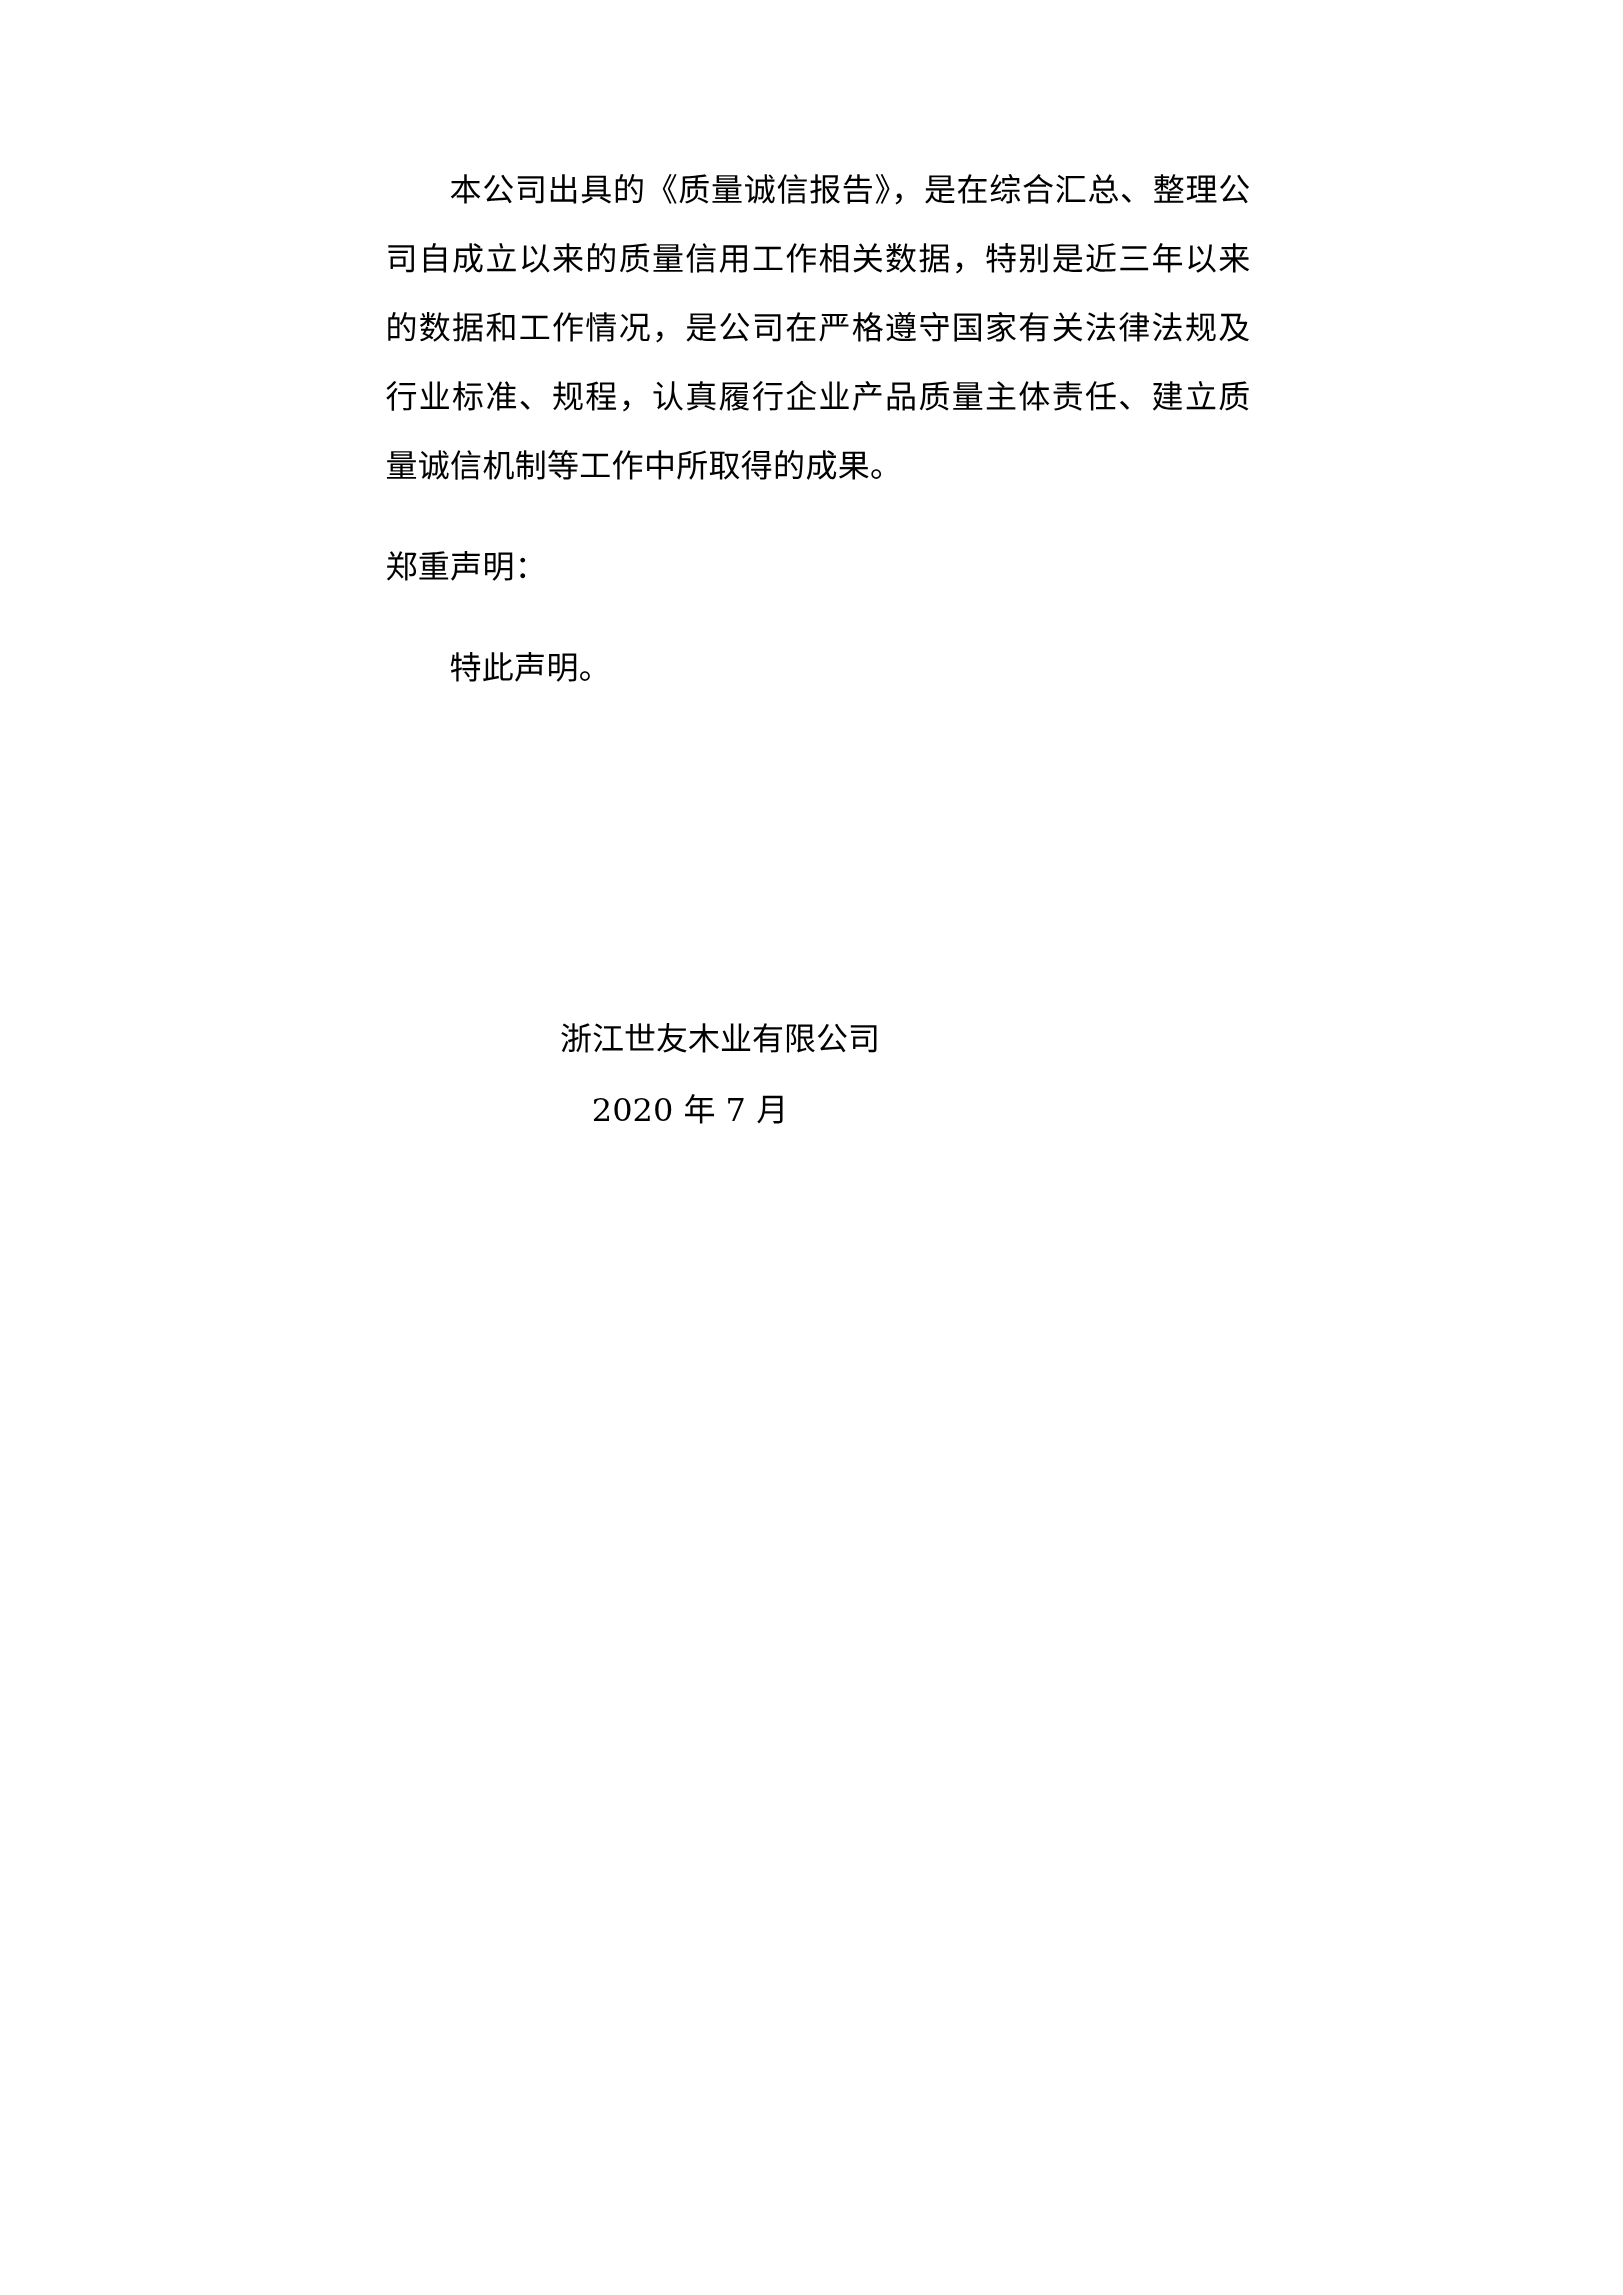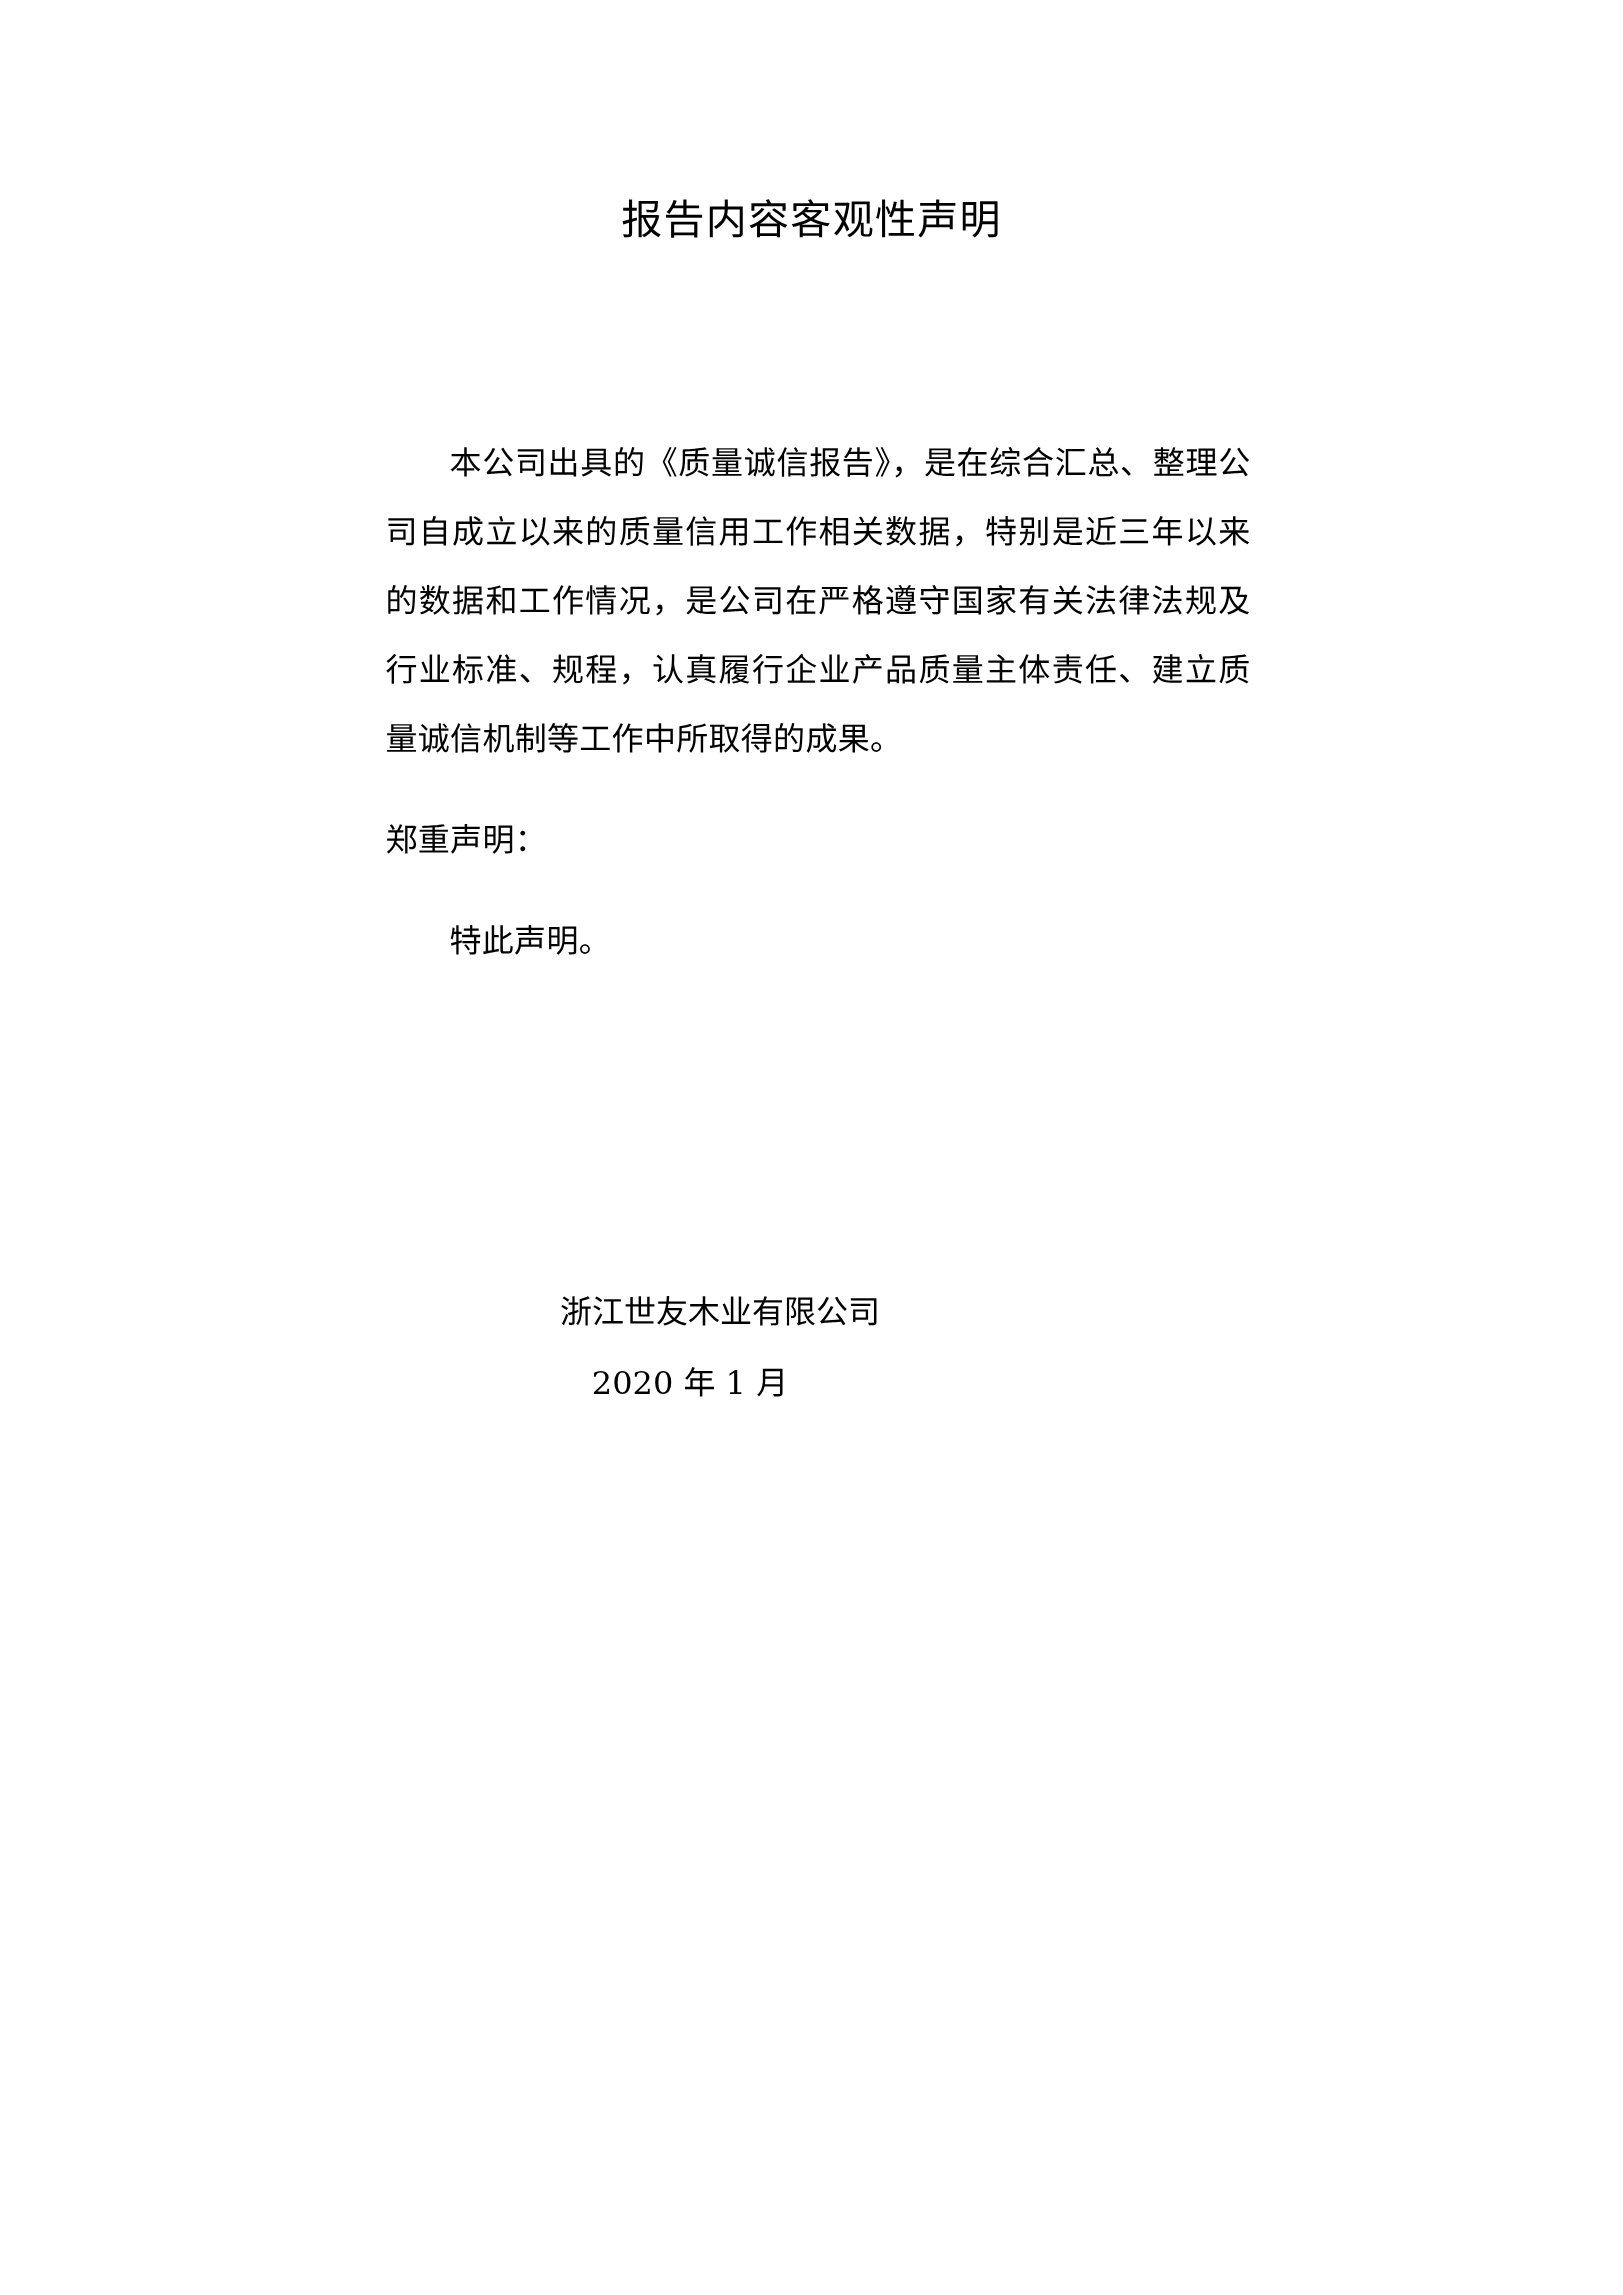--- a/index.html
+++ b/index.html
@@ -65,34 +65,33 @@
   }
   .sign-line-2 {
     padding-right: 60px;
   }
 </style>
 </head>
 <body>
 
 <div class="page">
 
-  <h1 class="doc-title">报告内容客观性声明</h1>
 
   <div class="body-block">
 
     <div class="spacer-top"></div>
 
     <p class="para indent">本公司出具的《质量诚信报告》，是在综合汇总、整理公司自成立以来的质量信用工作相关数据，特别是近三年以来的数据和工作情况，是公司在严格遵守国家有关法律法规及行业标准、规程，认真履行企业产品质量主体责任、建立质量诚信机制等工作中所取得的成果。</p>
 
     <p class="para no-indent">郑重声明：</p>
 
 
     <p class="para indent">特此声明。</p>
 
   </div>
 
   <div class="sign-block">
     <div>浙江世友木业有限公司</div>
-    <div class="sign-line-2">2020 年 1 月</div>
+    <div class="sign-line-2">2020 年 7 月</div>
   </div>
 
 </div>
 
 
 </body></html>

